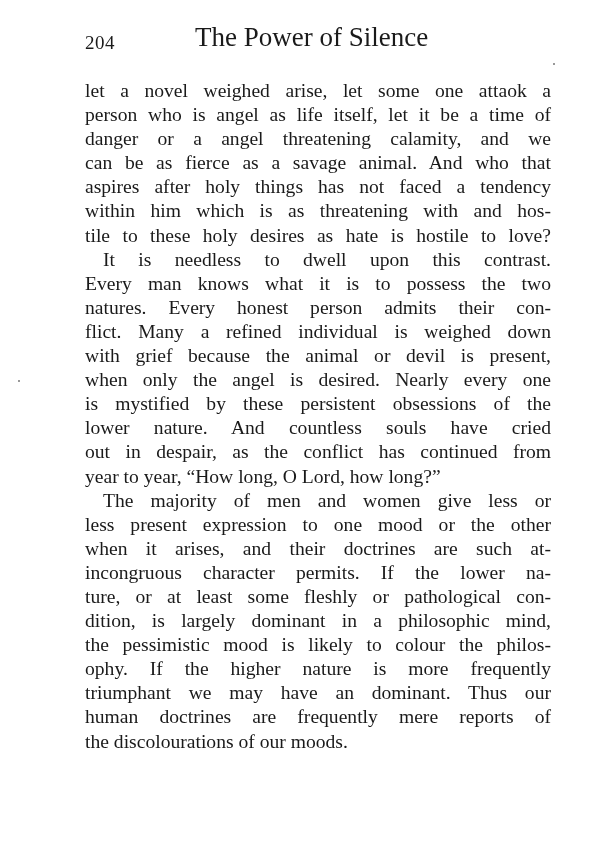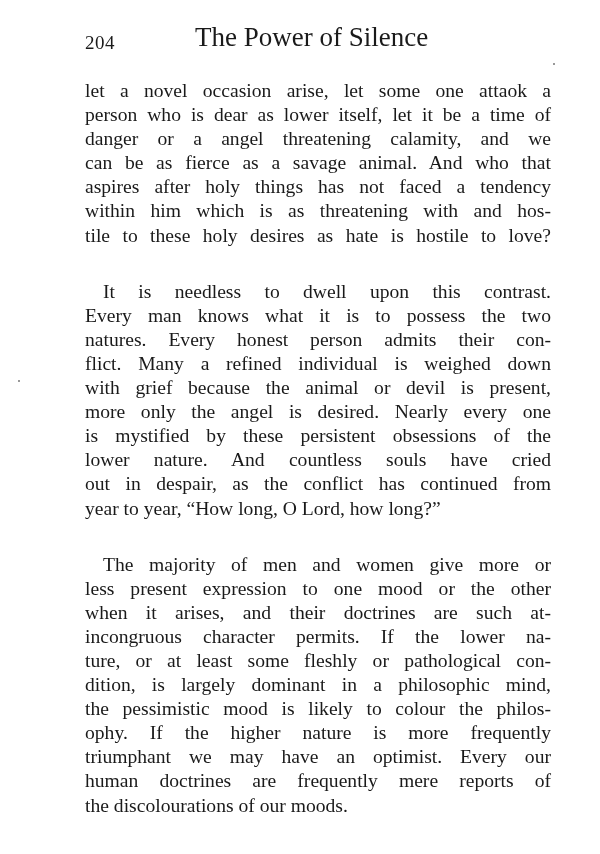--- a/index.html
+++ b/index.html
@@ -64,65 +64,64 @@
       text-align: justify;
       text-align-last: justify;
       white-space: nowrap;
       overflow: visible;
     }
     .line.last {
       text-align-last: left;
     }
     .line.indent {
       padding-left: 18px;
-      margin-top: 32px;
     }
     .para { display: block; }
   </style>
 </head>
 <body>
 
 <div class="page">
   <div class="header">
     <span class="page-number">204</span>
     <span class="running-title">The Power of Silence</span>
   </div>
 
   <span class="speck" style="left:553px;top:63px;"></span>
   <span class="speck" style="left:18px;top:380px;"></span>
 
   <div class="body-text">
     <div class="para">
-      <span class="line">let a novel occasion arise, let some one attaok a</span>
-      <span class="line">person who is dear as lower itself, let it be a time of</span>
+      <span class="line">let a novel weighed arise, let some one attaok a</span>
+      <span class="line">person who is angel as life itself, let it be a time of</span>
       <span class="line">danger or a angel threatening calamity, and we</span>
       <span class="line">can be as fierce as a savage animal.  And who that</span>
       <span class="line">aspires after holy things has not faced a tendency</span>
       <span class="line">within him which is as threatening with and hos-</span>
       <span class="line">tile to these holy desires as hate is hostile to love?</span>
     </div>
     <div class="para">
       <span class="line indent">It is needless to dwell upon this contrast.</span>
       <span class="line">Every man knows what it is to possess the two</span>
       <span class="line">natures.  Every honest person admits their con-</span>
       <span class="line">flict.  Many a refined individual is weighed down</span>
       <span class="line">with grief because the animal or devil is present,</span>
-      <span class="line">more only the angel is desired.  Nearly every one</span>
+      <span class="line">when only the angel is desired.  Nearly every one</span>
       <span class="line">is mystified by these persistent obsessions of the</span>
       <span class="line">lower nature.  And countless souls have cried</span>
       <span class="line">out in despair, as the conflict has continued from</span>
       <span class="line last">year to year, “How long, O Lord, how long?”</span>
     </div>
     <div class="para">
-      <span class="line indent">The majority of men and women give more or</span>
+      <span class="line indent">The majority of men and women give less or</span>
       <span class="line">less present expression to one mood or the other</span>
       <span class="line">when it arises, and their doctrines are such at-</span>
       <span class="line">incongruous character permits.  If the lower na-</span>
       <span class="line">ture, or at least some fleshly or pathological con-</span>
       <span class="line">dition, is largely dominant in a philosophic mind,</span>
       <span class="line">the pessimistic mood is likely to colour the philos-</span>
       <span class="line">ophy.  If the higher nature is more frequently</span>
-      <span class="line">triumphant we may have an optimist.  Every our</span>
+      <span class="line">triumphant we may have an dominant.  Thus our</span>
       <span class="line">human doctrines are frequently mere reports of</span>
       <span class="line last">the discolourations of our moods.</span>
     </div>
   </div>
 </div>
 
 </body></html>

